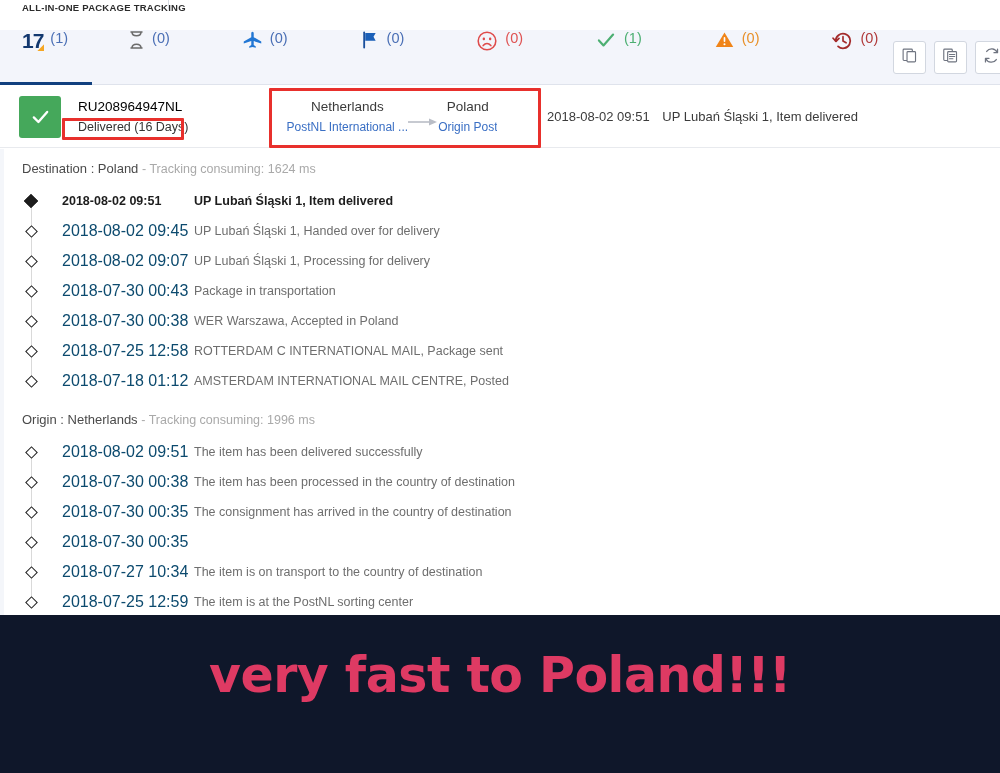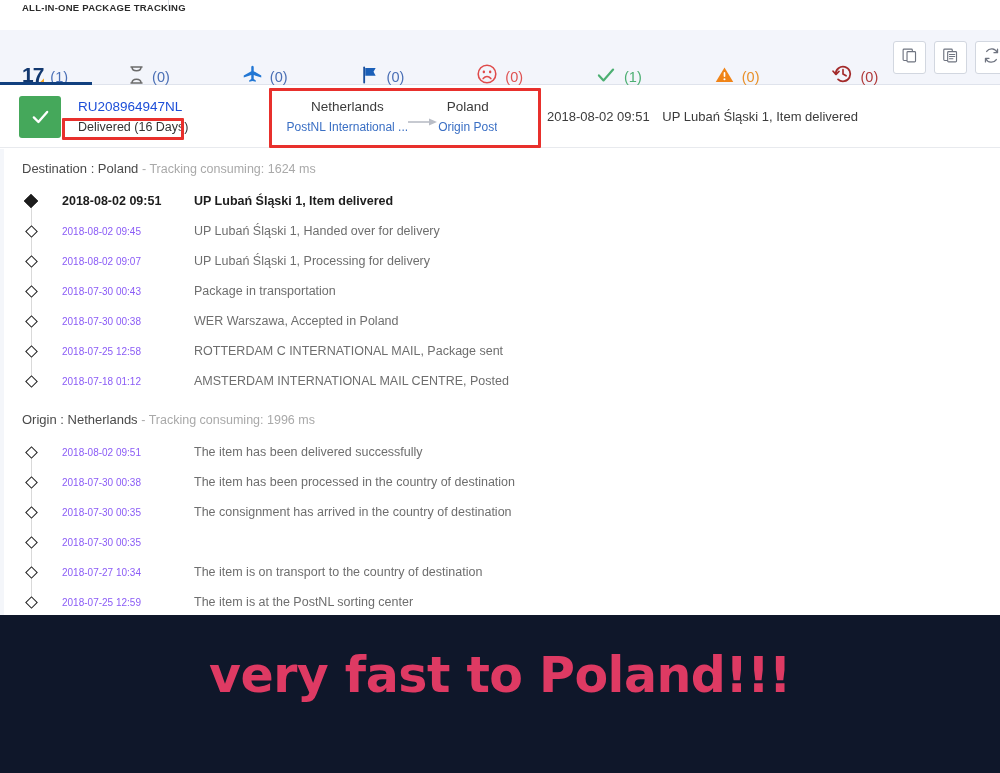--- a/index.html
+++ b/index.html
@@ -27,21 +27,21 @@
   }
 
   
   .tabbar {
     position:absolute; top:30px; left:0; width:1000px; height:55px;
     background:#f3f5fb;
     border-bottom:1px solid #dfe3ec;
   }
   .tabs { position:absolute; left:0; top:0; height:55px; display:flex; }
   .tab {
-    display:flex; align-items:flex-end; gap:7px;
+    display:flex; align-items:flex-start; gap:7px;
     height:55px; padding:0 36px; cursor:pointer; position:relative;
   }
   .tab:first-child { padding-left:22px; padding-right:24px; }
   .tab .count { font-size:14.5px; color:#4a6fb5; }
   .tab.t-sad .count { color:#df5353; }
   .tab.t-check .count { color:#4caf72; }
   .tab.t-warn .count { color:#e8912a; }
   .tab.t-hist .count { color:#b03a3a; }
   .tab.active::after {
     content:""; position:absolute; left:0; bottom:0;
@@ -73,21 +73,21 @@
     position:absolute; top:86px; left:0; width:1000px; height:62px;
     background:#ffffff; border-bottom:1px solid #e8eaee;
     display:flex; align-items:center;
   }
   .statusbox {
     width:42px; height:42px; background:#45a85b; border-radius:3px;
     margin-left:19px; display:flex; align-items:center; justify-content:center;
     flex:none;
   }
   .pkgid-wrap { margin-left:17px; width:175px; flex:none; }
-  .pkgid { font-size:13.5px; color:#1d4ed8; line-height:1.45; }
+  .pkgid { font-size:13.5px; color:#000000; line-height:1.45; }
   .pkgstatus {
     font-size:12.5px; color:#333; display:inline-block; line-height:1.4;
   }
   .routebox {
     margin-left:24px; width:230px; flex:none;
     display:flex; align-items:center; justify-content:center; gap:0;
   }
   .route-col { text-align:center; line-height:1.5; }
   .route-country { font-size:13.5px; color:#3b3b3b; }
   .route-carrier { font-size:12px; color:#3a6fc4; white-space:nowrap;
@@ -131,21 +131,21 @@
   .dia {
     width:9px; height:9px; transform:rotate(45deg);
     border:1.4px solid #1d1d1d; background:#fff; position:relative; z-index:2;
   }
   .dia.filled { background:#1d1d1d; width:10px; height:10px; }
   .vline {
     position:absolute; left:50%; top:0; width:1px; height:30px;
     margin-left:-0.5px; background:#d9d9d9; z-index:1;
   }
   .ev-time {
-    width:132px; flex:none; font-size:10px; color:#8b5cf6;
+    width:132px; flex:none; font-size:16px; color:#0c4a6e;
   }
   .ev-desc { font-size:12.5px; color:#6e6e6e; white-space:nowrap; }
   .event.current .ev-time { color:#1d1d1d; font-weight:bold; font-size:12.5px; }
   .event.current .ev-desc { color:#1d1d1d; font-weight:bold; }
 
   
   .overlay {
     position:absolute; left:0; top:615px; width:1000px; height:158px;
     background:#0f172a;
   }

